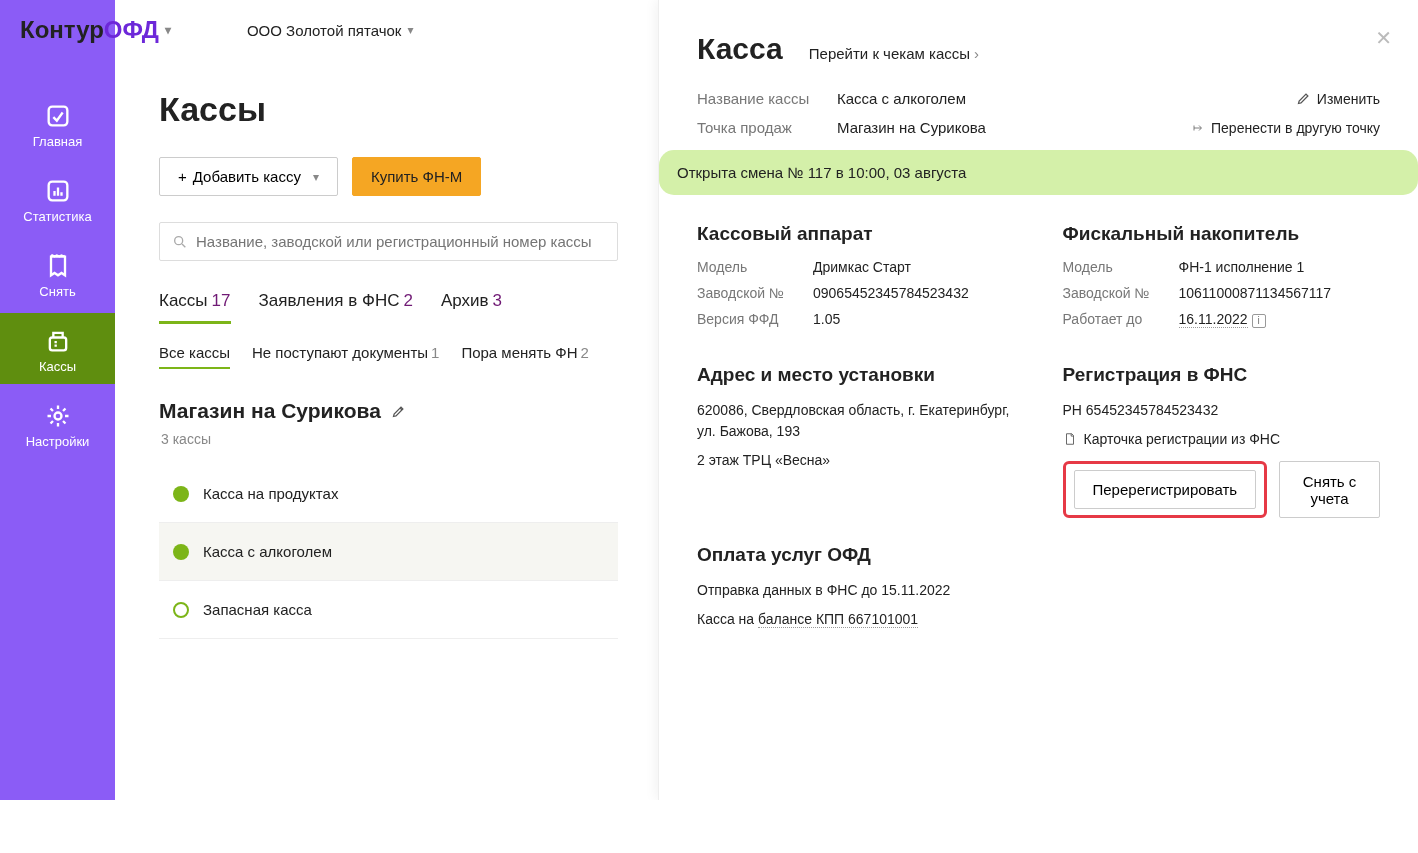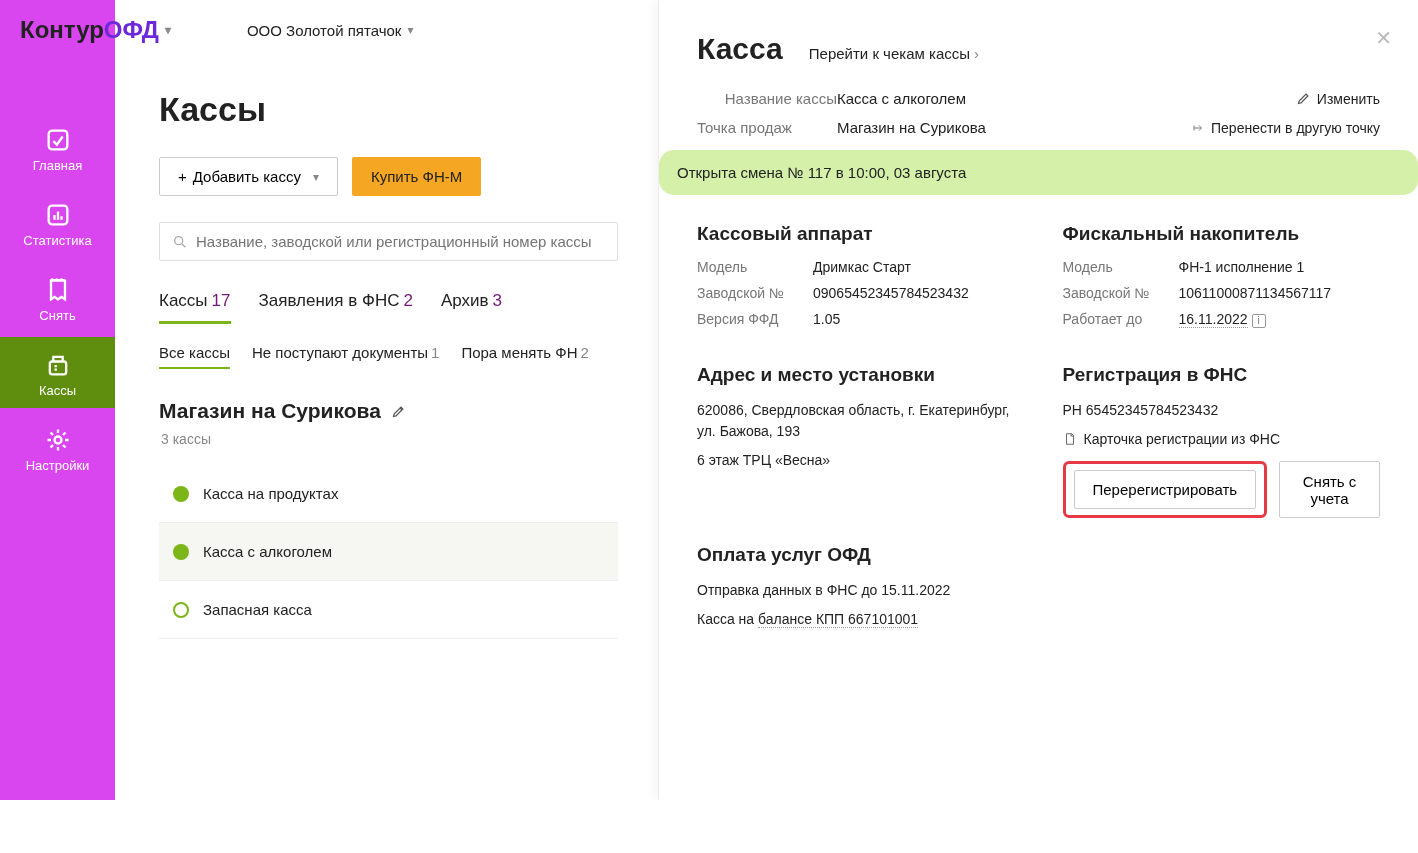--- a/index.html
+++ b/index.html
@@ -8,21 +8,21 @@
 
 
 .topbar { position:absolute; left:0; top:0; right:0; height:60px; display:flex; align-items:center; padding:0 20px; gap:16px; z-index:5; }
 .logo { font-size:24px; font-weight:700; display:flex; align-items:center; }
 .logo .k { color:#222; }
 .logo .ofd { color:#6d28d9; }
 .chev-down { color:#888; font-size:12px; margin-left:6px; }
 .org-name { color:#222; font-size:15px; margin-left:60px; display:flex; align-items:center; }
 
 
-.sidebar { width:115px; background:#d946ef; display:flex; flex-direction:column; align-items:center; padding-top:112px; gap:4px; flex-shrink:0; }
+.sidebar { width:115px; background:#8b5cf6; display:flex; flex-direction:column; align-items:center; padding-top:88px; gap:4px; flex-shrink:0; }
 .nav-item { width:100%; display:flex; flex-direction:column; align-items:center; justify-content:center; padding:14px 0 10px; color:#fff; cursor:pointer; }
 .nav-item.active { background:#5f8e0f; }
 .nav-icon { width:28px; height:28px; stroke:#fff; stroke-width:2; fill:none; }
 .nav-label { font-size:13px; margin-top:4px; }
 
 
 .main { flex:1; padding:90px 40px 40px 44px; overflow:auto; }
 .page-title { font-size:34px; font-weight:700; margin-bottom:28px; }
 .btn-row { display:flex; gap:14px; margin-bottom:26px; }
 .btn { border:1px solid #ccc; background:#fff; padding:10px 18px; font-size:15px; border-radius:2px; cursor:pointer; display:inline-flex; align-items:center; gap:6px; }
@@ -211,21 +211,21 @@
     <div class="close-x">✕</div>
 
     <div class="d-head">
       <div class="d-title">Касса</div>
       <div class="d-link">
         <span>Перейти к чекам кассы</span><span class="chev">›</span>
       </div>
     </div>
 
     <div class="info-row">
-      <div style="display:flex;text-align:right;">
+      <div style="display:flex;">
         <span class="info-label">Название кассы</span>
         <span class="info-val">Касса с алкоголем</span>
       </div>
       <div class="act-link">
         <svg class="edit-icn" viewBox="0 0 24 24">
             <path d="M4 20l4-1 11-11-3-3L5 16l-1 4z"></path>
           </svg>
         <span>Изменить</span>
       </div>
     </div>
@@ -275,21 +275,21 @@
             <span class="kv-label">Работает до</span>
             <span class="kv-val"><span class="underl">16.11.2022</span><span class="small-info">i</span></span>
           </div>
       </div>
     </div>
 
     <div class="two-cols">
       <div class="col">
         <div class="sect-title">Адрес и место установки</div>
         <div class="addr">620086, Свердловская область, г. Екатеринбург, ул. Бажова, 193</div>
-        <div class="addr">6 этаж ТРЦ «Весна»</div>
+        <div class="addr">2 этаж ТРЦ «Весна»</div>
       </div>
       <div class="col">
         <div class="sect-title">Регистрация в ФНС</div>
         <div class="addr">РН 65452345784523432</div>
         <div class="doc-link">
           <svg class="doc-icn" viewBox="0 0 24 24">
               <path d="M6 3h9l3 3v15H6V3zM14 3v4h4"></path>
             </svg>
           <span>Карточка регистрации из ФНС</span>
         </div>

